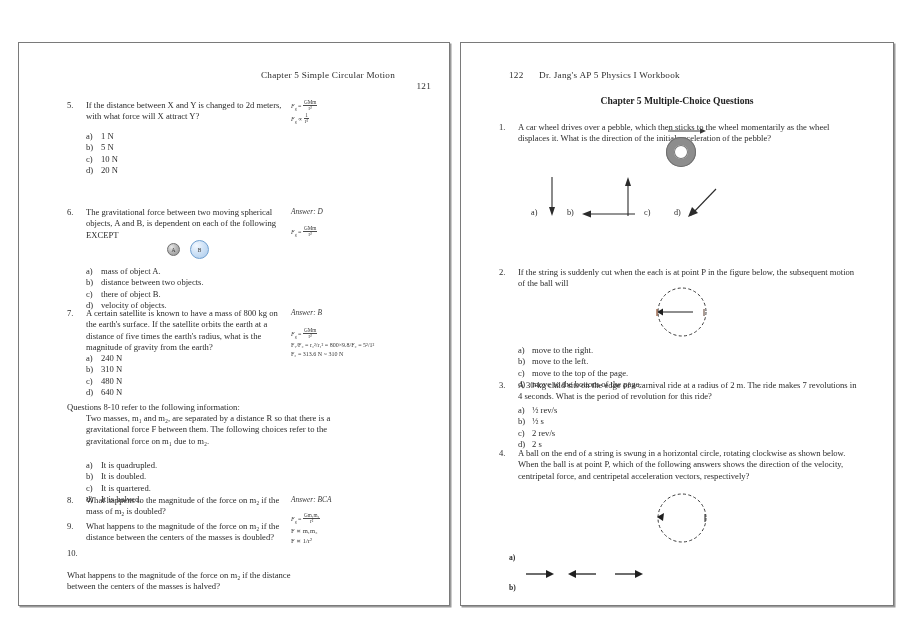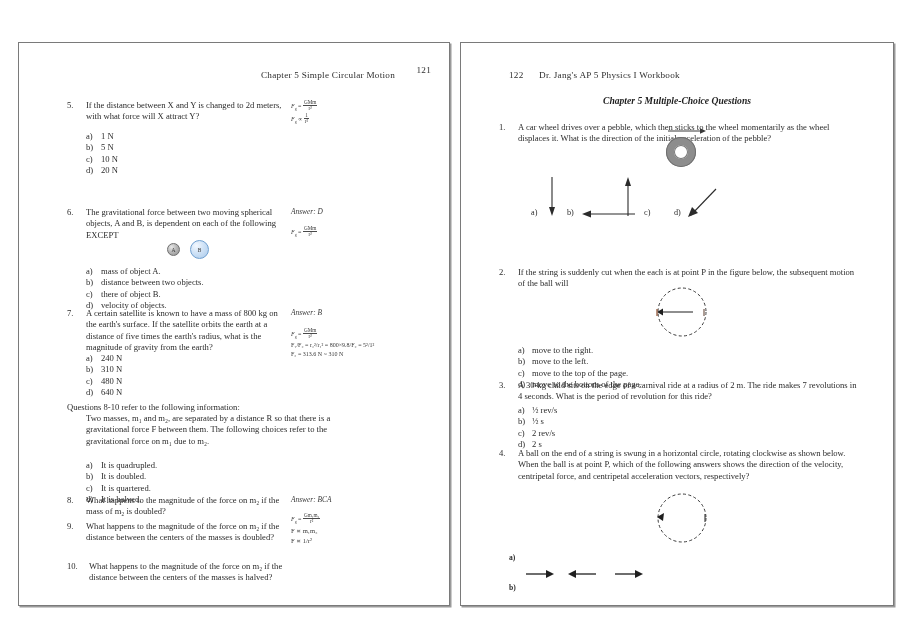--- a/index.html
+++ b/index.html
@@ -6,26 +6,26 @@
   body{width:910px;height:644px;overflow:hidden;font-family:"Liberation Serif",serif;color:#2b2b2b;}
   .canvas{position:relative;width:910px;height:540px;background:#ffffff;}
 
   .page{position:absolute;background:#ffffff;border:1px solid #7a7a7a;
         box-shadow:1.5px 1.5px 0 0 #9a9a9a;}
   #page-left{left:18px;top:42px;width:430px;height:562px;}
   #page-right{left:460px;top:42px;width:432px;height:562px;}
 
   .hdr{position:absolute;font-size:9.2px;letter-spacing:.25px;color:#2f2f2f;white-space:nowrap;}
   .hdr-l-title{right:54px;top:27px;}
-  .hdr-l-page{right:18px;top:22px;}
+  .hdr-l-page{right:18px;top:38px;}
   .hdr-r-page{left:48px;top:27px;}
   .hdr-r-title{left:78px;top:27px;}
 
   .chap-title{position:absolute;left:0;right:0;top:52px;text-align:center;
-              font-size:9.6px;font-weight:bold;color:#1f1f1f;font-style:italic;}
+              font-size:9.6px;font-weight:bold;color:#1f1f1f;}
 
   
   .q{position:absolute;display:flex;}
   .qnum{width:19px;flex:0 0 19px;font-size:8.6px;color:#2b2b2b;text-align:left;}
   .qbody{font-size:8.6px;line-height:1.33;color:#2b2b2b;}
   .choices{margin:0;padding:0;list-style:none;}
   .choices li{display:flex;font-size:8.6px;line-height:1.33;}
   .choices li .lbl{width:15px;flex:0 0 15px;padding-left:19px;}
   .choices.tight li .lbl{width:14px;flex:0 0 14px;padding-left:19px;}
 
@@ -191,21 +191,21 @@
     <div class="q" style="left:48px;top:452px;width:228px;">
       <div class="qnum">8.</div>
       <div class="qbody">What happens to the magnitude of the force on m₂ if the mass of m₂ is doubled?</div>
     </div>
 
     <div class="q" style="left:48px;top:478px;width:228px;">
       <div class="qnum">9.</div>
       <div class="qbody">What happens to the magnitude of the force on m₂ if the distance between the centers of the masses is doubled?</div>
     </div>
 
-    <div class="q" style="left:48px;top:518px;width:228px;">
+    <div class="q" style="left:48px;top:505px;width:228px;flex-direction:column;">
       <div class="qnum" style="width:22px;flex:0 0 22px;">10.</div>
       <div class="qbody">What happens to the magnitude of the force on m₂ if the distance between the centers of the masses is halved?</div>
     </div>
 
     <div class="ans" style="left:272px;top:452px;">Answer: BCA</div>
     <div class="frm" style="left:272px;top:470px;">
       <span class="r"><span class="it">F</span><sub>g</sub> = <span class="frac"><span class="n">Gm₁m₂</span><span class="d">r²</span></span></span>
       <span class="r" style="font-size:6.6px;">F ∝ m₁m₂</span>
       <span class="r" style="font-size:6.6px;">F ∝ 1/r²</span>
     </div>

